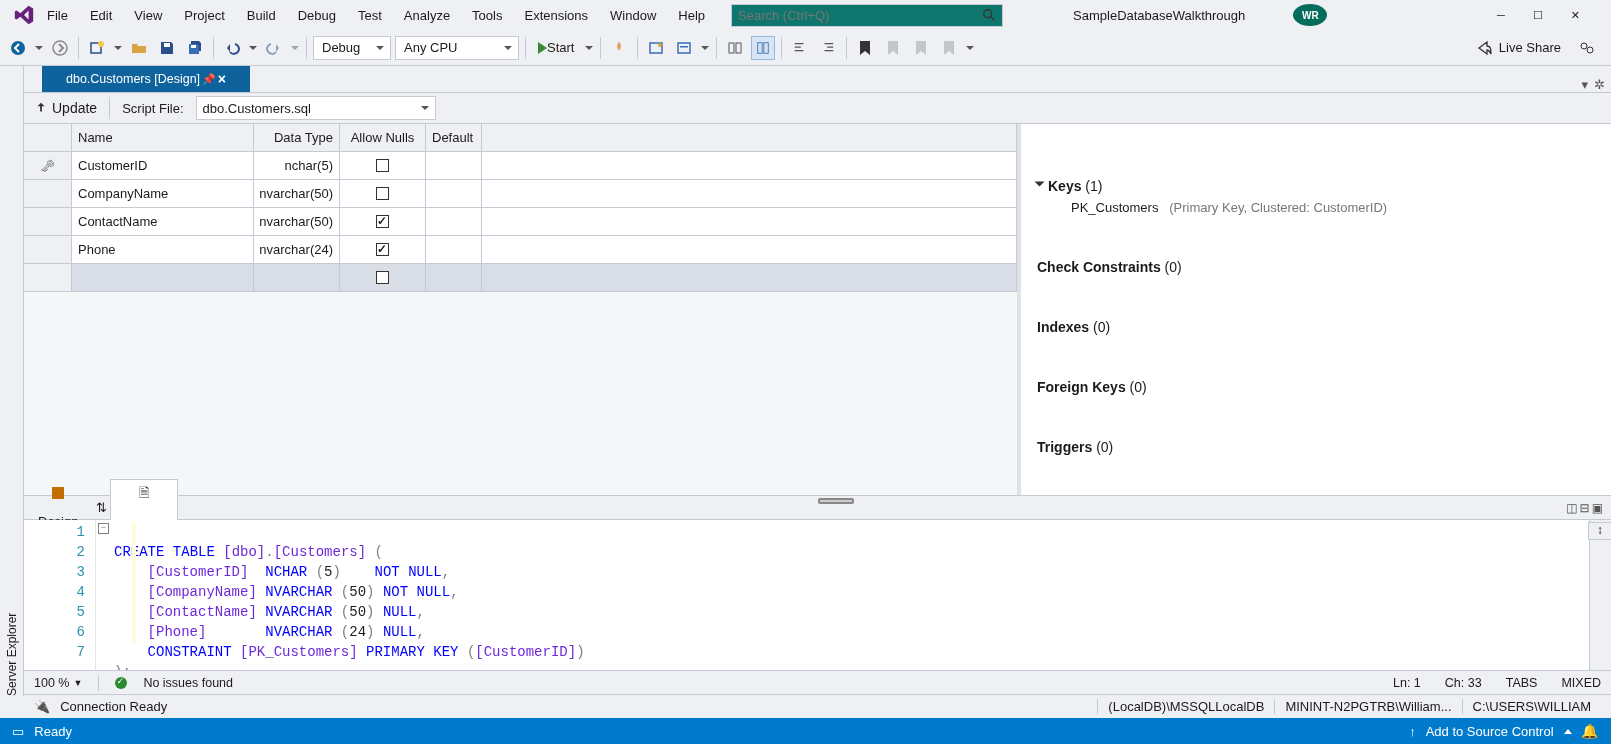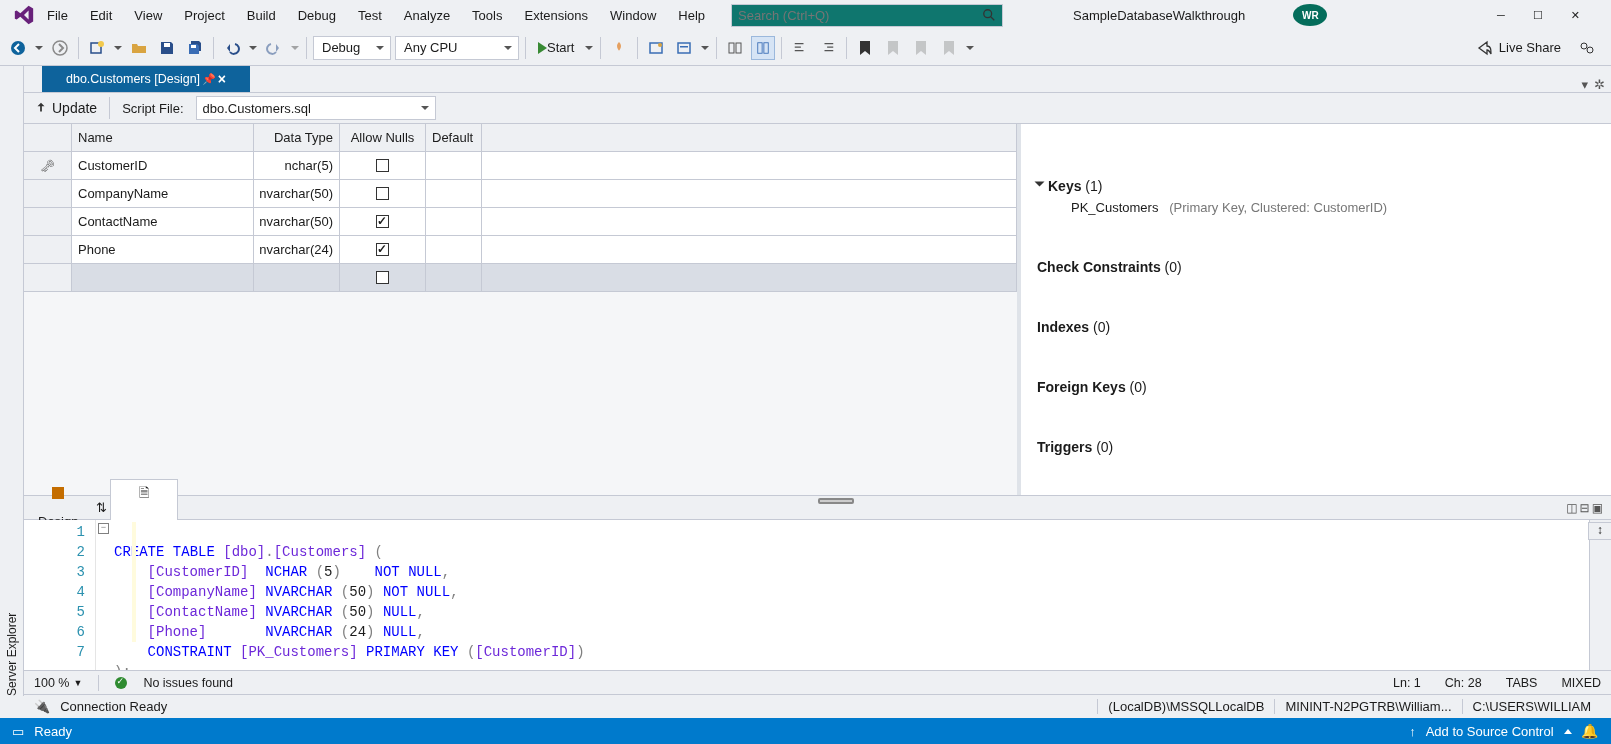--- a/index.html
+++ b/index.html
@@ -443,21 +443,21 @@
   <div class="status-strip">
     <div class="zoom">
         <span>100 %</span> 
         <span style="font-size:9px;">▼</span>
       </div>
     <span style="border-left:1px solid #c5c9d4;height:16px;"></span>
     <span class="ok-ico"></span>
     <span>No issues found</span>
     <div class="status-right">
       <span>Ln: 1</span>
-      <span>Ch: 28</span>
+      <span>Ch: 33</span>
       <span>TABS</span>
       <span>MIXED</span>
     </div>
   </div>
 
   <div class="conn-bar">
     <span>🔌</span>
     <span>Connection Ready</span>
     <div class="conn-right">
       <div class="conn-cell">(LocalDB)\MSSQLLocalDB</div>

